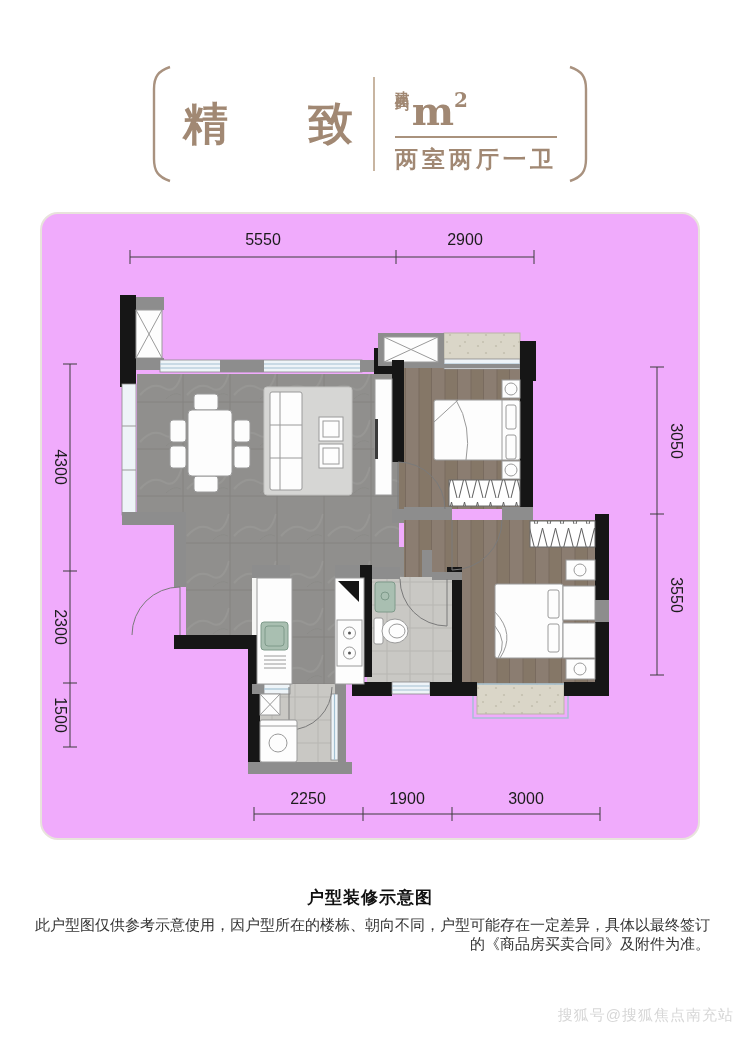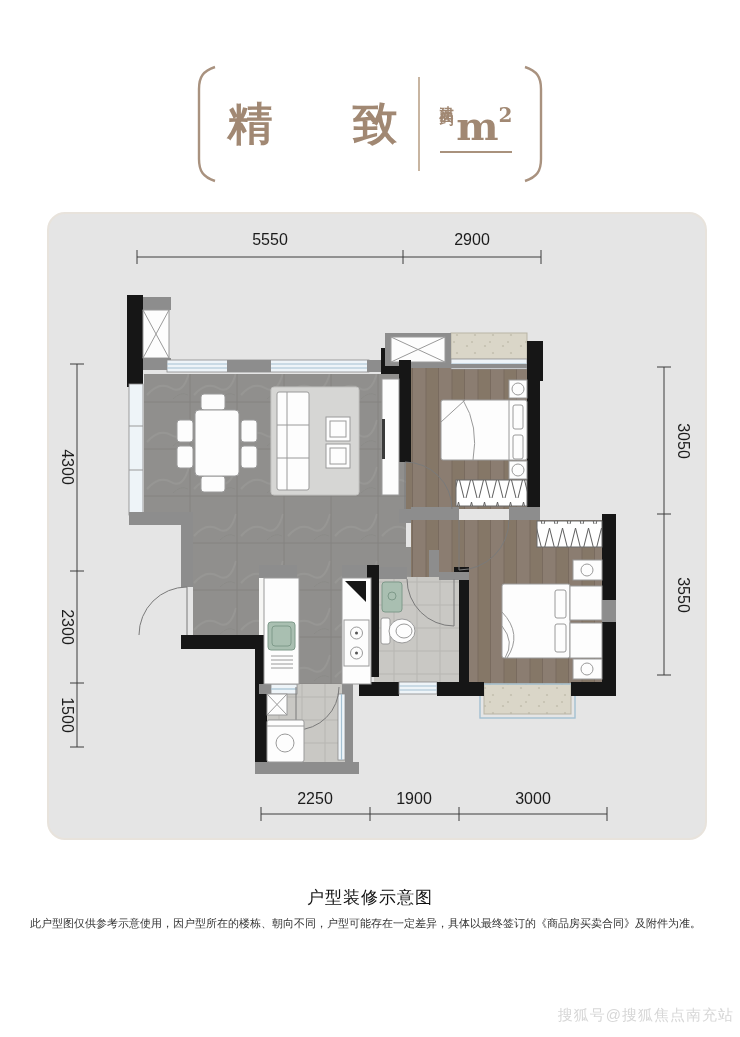--- a/index.html
+++ b/index.html
@@ -23,40 +23,40 @@
               line-height:.92;letter-spacing:-2px;}
   .area-unit{font-family:"DejaVu Serif",serif;font-size:40px;font-weight:700;
              margin-top:16px;line-height:1;}
   .area-sup{font-family:"DejaVu Serif",serif;font-size:20px;font-weight:700;
             vertical-align:18px;}
   .area-divider{border-top:2px solid #a9927d;margin:5px 0 6px 0;}
   .area-desc{font-size:23px;font-weight:700;letter-spacing:4px;white-space:nowrap;}
 
   
   .card{position:absolute;left:40px;top:212px;width:656px;height:624px;
-        border:2px solid #e8e3dc;border-radius:18px;background:#e5e5e5;margin-left:7px;}
+        border:2px solid #e8e3dc;border-radius:18px;background:#f0abfc;}
   .card svg{display:block;}
 
   
   .w{fill:#161616;}               
   .g{fill:#8d8d8d;}               
   .fw{fill:#fdfdfd;stroke:#9a9a9a;stroke-width:1;}
   .ln{stroke:#9a9a9a;stroke-width:1;fill:none;}
   .door{fill:none;stroke:#7a7a7a;stroke-width:1;}
   .win{fill:#eef4f8;stroke:#8b8b8b;stroke-width:.8;}
   .winl{stroke:#a3c0d2;stroke-width:1.2;fill:none;}
   .green{fill:#a9bfb1;stroke:#7e9a8a;stroke-width:1;}
   .dim{stroke:#3c3c3c;stroke-width:1;}
   .dimt{font-family:"Liberation Sans",sans-serif;font-size:16px;fill:#1c1c1c;}
 
   
   .caption{position:absolute;top:886px;left:0;width:740px;text-align:center;
-           font-size:17px;font-weight:400;color:#111;letter-spacing:1px;}
-  .disclaimer{position:absolute;top:916px;left:30px;width:680px;text-align:left;
-              font-size:11px;color:#333;}
+           font-size:17px;font-weight:700;color:#111;letter-spacing:1px;}
+  .disclaimer{position:absolute;top:916px;left:30px;width:680px;text-align:right;
+              font-size:15px;color:#333;}
   .watermark{position:absolute;top:1006px;right:6px;font-size:15px;color:#d7d7d7;
              letter-spacing:1px;text-shadow:1px 1px 0 #fff;}
 </style>
 </head>
 <body>
 
 <div class="header">
   <svg class="bracket" width="24" height="120" viewBox="0 0 24 120">
     <path d="M21,3 C9,7 5,13 5,25 L5,95 C5,107 9,113 21,117" fill="none" stroke="#a9927f" stroke-width="2.4"></path>
   </svg>
@@ -69,20 +69,21 @@
   </div>
 
   <div class="hdr-divider"></div>
 
   <div class="area-block">
     <div class="area-row">
       <span class="area-label">建面约</span>
       <span class="area-unit"><span>m</span><span class="area-sup">2</span></span>
     </div>
     <div class="area-divider"></div>
+    <div class="area-desc">两室两厅一卫</div>
   </div>
 
   <svg class="bracket" width="24" height="120" viewBox="0 0 24 120">
     <path d="M3,3 C15,7 19,13 19,25 L19,95 C19,107 15,113 3,117" fill="none" stroke="#a9927f" stroke-width="2.4"></path>
   </svg>
 </div>
 
 <div class="card">
 <svg width="656" height="624" viewBox="0 0 656 624">
   <defs>

